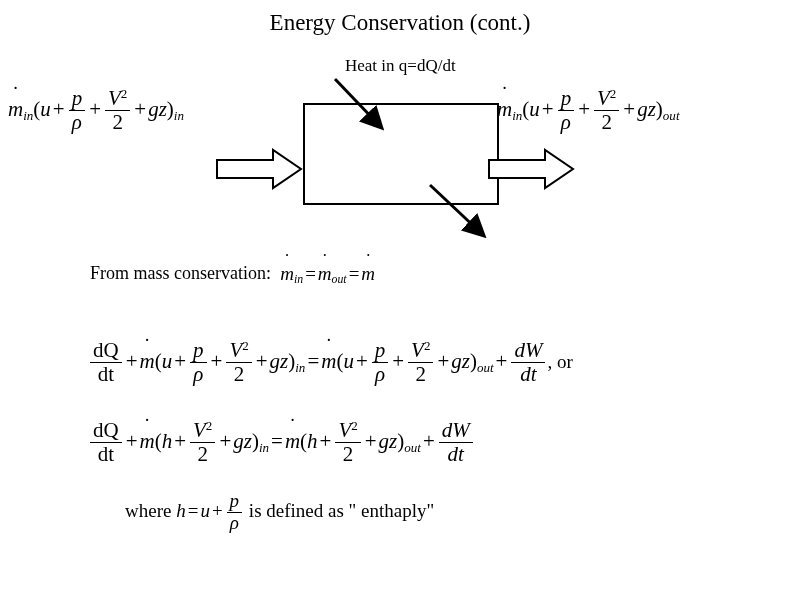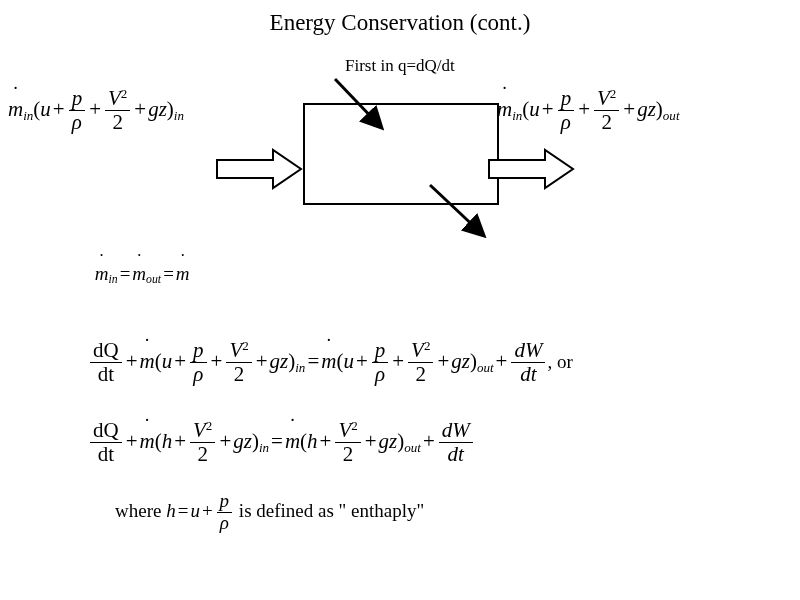--- a/index.html
+++ b/index.html
@@ -93,21 +93,21 @@
     left: 88px;
     top: 340px;
   }
   .eq-2 {
     position: absolute;
     left: 88px;
     top: 420px;
   }
   .eq-3 {
     position: absolute;
-    left: 115px;
+    left: 125px;
     top: 492px;
   }
   
   .math {
     font-family: "Liberation Serif", serif;
     font-size: 21px;
     white-space: nowrap;
     display: inline-block;
     vertical-align: middle;
   }
@@ -170,21 +170,21 @@
       <span class="dotted"><span class="dot">˙</span><span class="it">m</span></span><span class="sub">in</span><span>(</span><span class="it">u</span><span class="op">+</span><span class="frac"><span class="num it">p</span><span class="den it">ρ</span></span><span class="op">+</span><span class="frac"><span class="num"><span class="it">V</span><span class="sup">2</span></span><span class="den">2</span></span><span class="op">+</span><span class="it">g</span><span class="it">z</span><span>)</span><span class="sub">in</span>
     </span>
   </div>
 
   <div class="eq-right">
     <span class="math">
       <span class="dotted"><span class="dot">˙</span><span class="it">m</span></span><span class="sub">in</span><span>(</span><span class="it">u</span><span class="op">+</span><span class="frac"><span class="num it">p</span><span class="den it">ρ</span></span><span class="op">+</span><span class="frac"><span class="num"><span class="it">V</span><span class="sup">2</span></span><span class="den">2</span></span><span class="op">+</span><span class="it">g</span><span class="it">z</span><span>)</span><span class="sub">out</span>
     </span>
   </div>
 
-  <div class="heat-label">First in q=dQ/dt</div>
+  <div class="heat-label">Heat in q=dQ/dt</div>
 
   <div class="cv-box"></div>
 
   <div class="arrow-in">
     <svg width="88" height="42" viewBox="0 0 88 42">
       <polygon points="2,12 58,12 58,2 86,21 58,40 58,30 2,30" fill="#ffffff" stroke="#000000" stroke-width="2"></polygon>
     </svg>
   </div>
 
   <div class="arrow-out">
@@ -210,20 +210,21 @@
         <marker id="ah2" markerWidth="8" markerHeight="8" refX="5" refY="4" orient="auto">
           <polygon points="0,0 8,4 0,8" fill="#000000"></polygon>
         </marker>
       </defs>
       <line x1="5" y1="5" x2="55" y2="52" stroke="#000000" stroke-width="3" marker-end="url(#ah2)"></line>
     </svg>
   </div>
 
 
   <div class="line-mass">
+    <span>From mass conservation:</span>
     <span class="math math-sm">
       &nbsp;<span class="dotted"><span class="dot">˙</span><span class="it">m</span></span><span class="sub">in</span><span class="op">=</span><span class="dotted"><span class="dot">˙</span><span class="it">m</span></span><span class="sub">out</span><span class="op">=</span><span class="dotted"><span class="dot">˙</span><span class="it">m</span></span>
     </span>
   </div>
 
 
   <div class="eq-1">
     <span class="math">
       <span class="frac"><span class="num">dQ</span><span class="den">dt</span></span><span class="op">+</span><span class="dotted"><span class="dot">˙</span><span class="it">m</span></span><span>(</span><span class="it">u</span><span class="op">+</span><span class="frac"><span class="num it">p</span><span class="den it">ρ</span></span><span class="op">+</span><span class="frac"><span class="num"><span class="it">V</span><span class="sup">2</span></span><span class="den">2</span></span><span class="op">+</span><span class="it">g</span><span class="it">z</span><span>)</span><span class="sub">in</span><span class="op">=</span><span class="dotted"><span class="dot">˙</span><span class="it">m</span></span><span>(</span><span class="it">u</span><span class="op">+</span><span class="frac"><span class="num it">p</span><span class="den it">ρ</span></span><span class="op">+</span><span class="frac"><span class="num"><span class="it">V</span><span class="sup">2</span></span><span class="den">2</span></span><span class="op">+</span><span class="it">g</span><span class="it">z</span><span>)</span><span class="sub">out</span><span class="op">+</span><span class="frac"><span class="num it">dW</span><span class="den it">dt</span></span><span class="comma-or">, or</span>
     </span>

